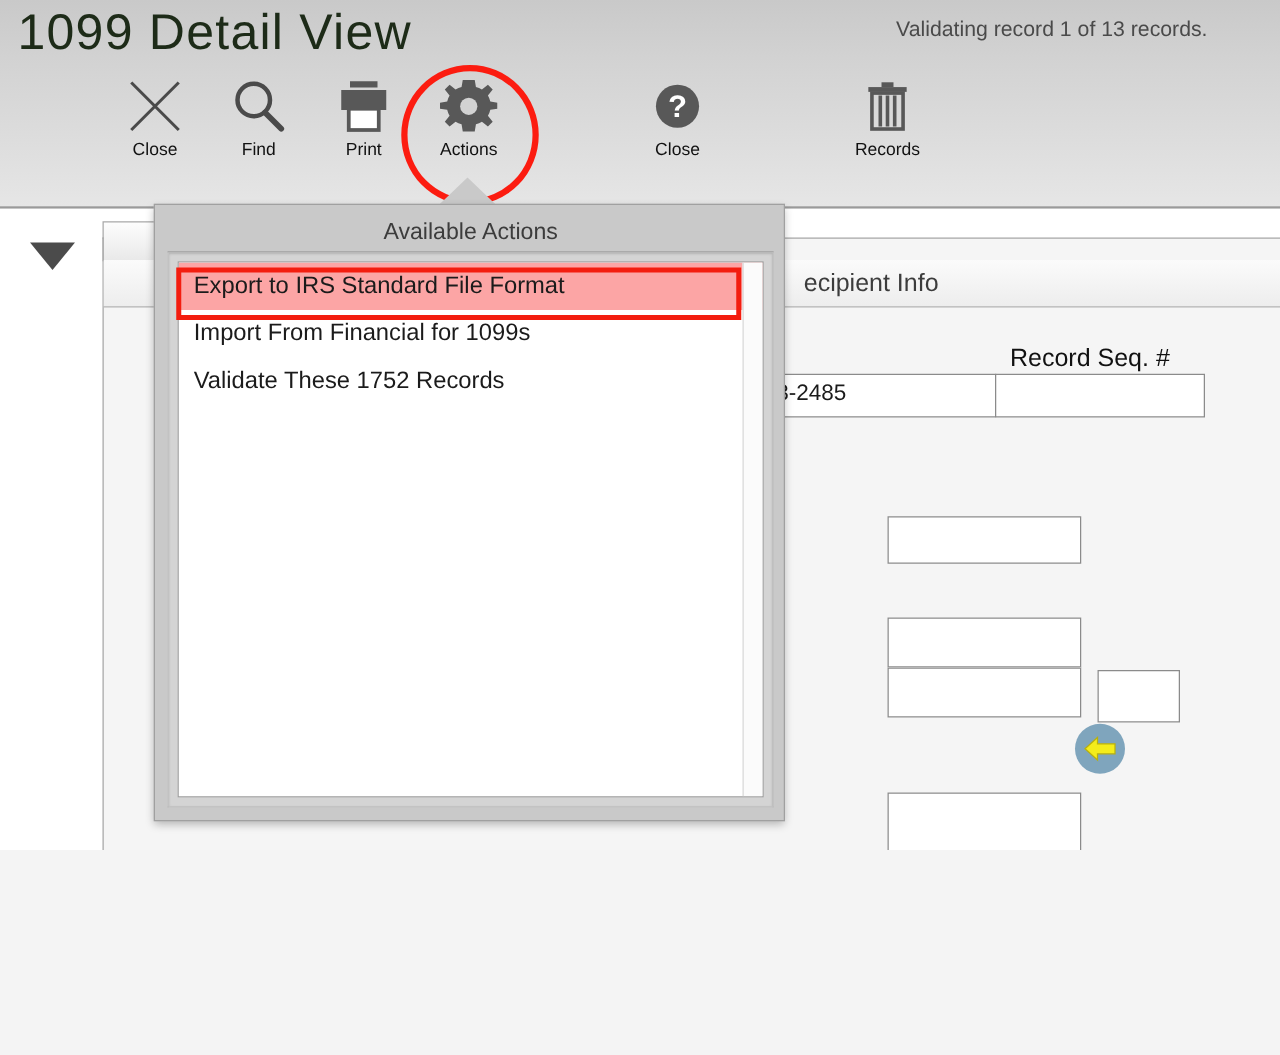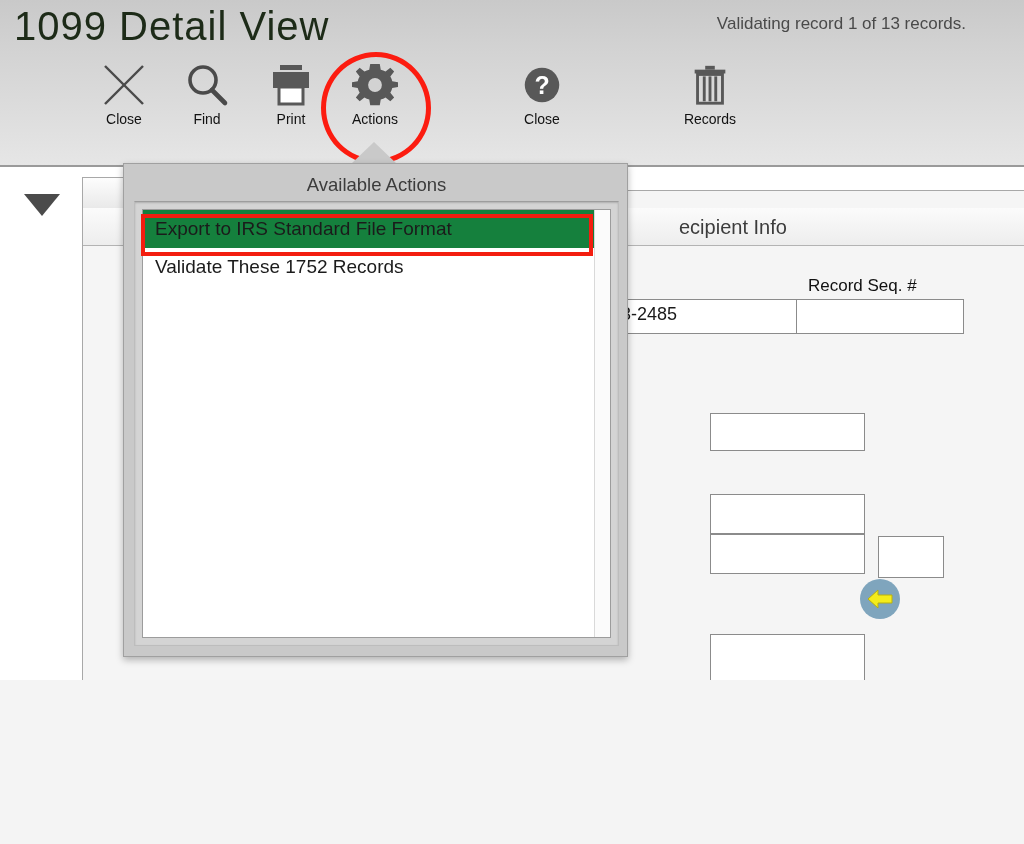--- a/index.html
+++ b/index.html
@@ -75,33 +75,33 @@
     background: linear-gradient(to bottom, #fdfdfd, #e9e9e9);
     border: 1px solid #a8a8a8; border-bottom: 1px solid #a8a8a8;
   }
   .section-header {
     position: absolute; left: 0; top: 17px; width: 960px; height: 38px;
     background: linear-gradient(to bottom, #fbfbfb, #ededed);
     border-bottom: 1px solid #b3b3b3;
   }
   .section-header-text {
     position: absolute; left: 560px; top: 8px;
-    font-size: 20px; color: #3c3c3c; margin-left: 36px;
+    font-size: 20px; color: #3c3c3c;
   }
 
   .fld {
     position: absolute; background: #ffffff;
     border: 1px solid #8b8b8b;
   }
   .fld-text {
     padding: 4px 7px; font-size: 18px; color: #1a1a1a; white-space: nowrap;
     overflow: hidden;
   }
   .fld-label {
-    position: absolute; font-size: 17px; color: #111;
+    position: absolute; font-size: 20px; color: #111;
   }
 
   #f-tin      { left: 530px; top: 108px; width: 184px; height: 35px; }
   #f-seq      { left: 713px; top: 108px; width: 168px; height: 35px; }
   #lbl-seq    { left: 725px;  top: 85px; }
   #f-a        { left: 627px; top: 222px; width: 155px; height: 38px; }
   #f-b        { left: 627px; top: 303px; width: 155px; height: 40px; }
   #f-c        { left: 627px; top: 343px; width: 155px; height: 40px; }
   #f-d        { left: 795px; top: 345px; width: 66px; height: 42px; }
   #f-e        { left: 627px; top: 443px; width: 155px; height: 54px; }
@@ -138,21 +138,21 @@
     overflow: hidden;
   }
   .list-scroll-track {
     position: absolute; right: 0; top: 0; width: 16px; height: 100%;
     background: #fbfbfb; border-left: 1px solid #d9d9d9;
   }
   .list-item {
     position: relative; height: 38px; display: flex; align-items: center;
     padding-left: 12px; font-size: 19px; color: #1b1b1b;
   }
-  .list-item.selected { background: #15803d; }
+  .list-item.selected { background: #fca5a5; }
   .sel-ring {
     position: absolute; left: 141px; top: 214px; width: 452px; height: 42px;
     border: 4px solid #f31d0f; pointer-events: none;
   }
 </style>
 </head>
 <body>
 
 <div id="root">
 
@@ -267,20 +267,21 @@
       </div>
     </div>
 
   </div>
 
   <div class="popup">
     <div class="popup-title">Available Actions</div>
     <div class="popup-well">
       <div class="popup-list">
         <div class="list-item selected">Export to IRS Standard File Format</div>
+        <div class="list-item">Import From Financial for 1099s</div>
         <div class="list-item">Validate These 1752 Records</div>
         <div class="list-scroll-track"></div>
       </div>
     </div>
   </div>
 
   <div class="sel-ring"></div>
 
 </div>
 

